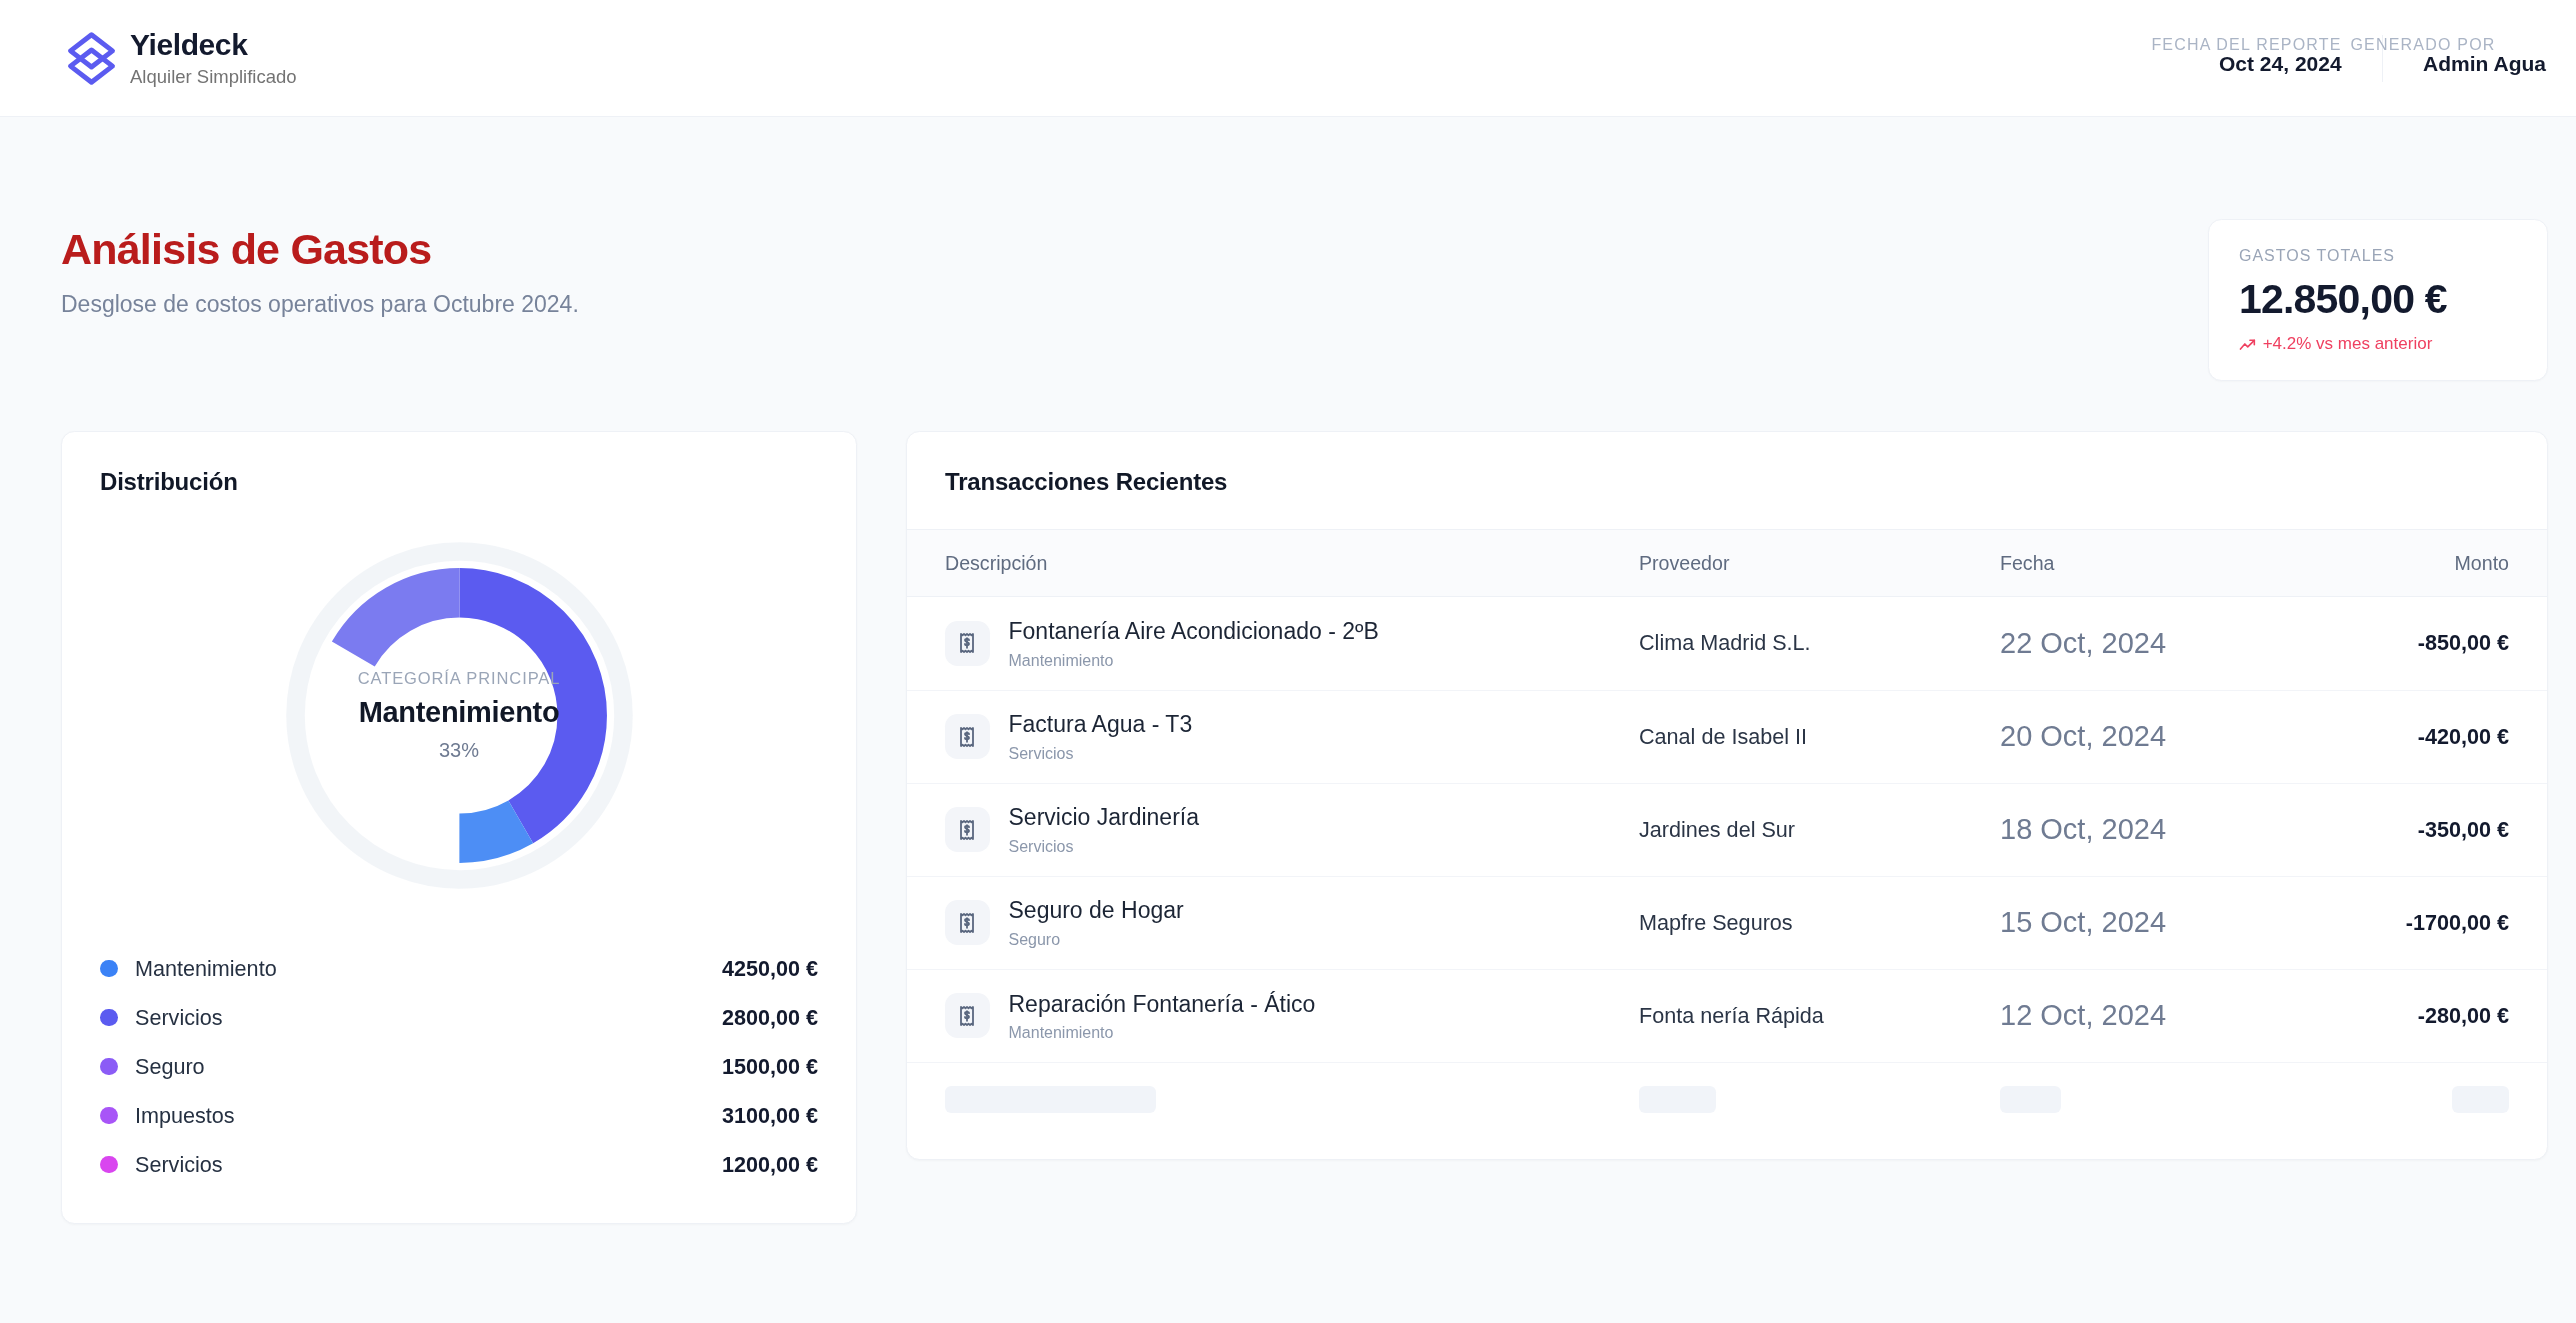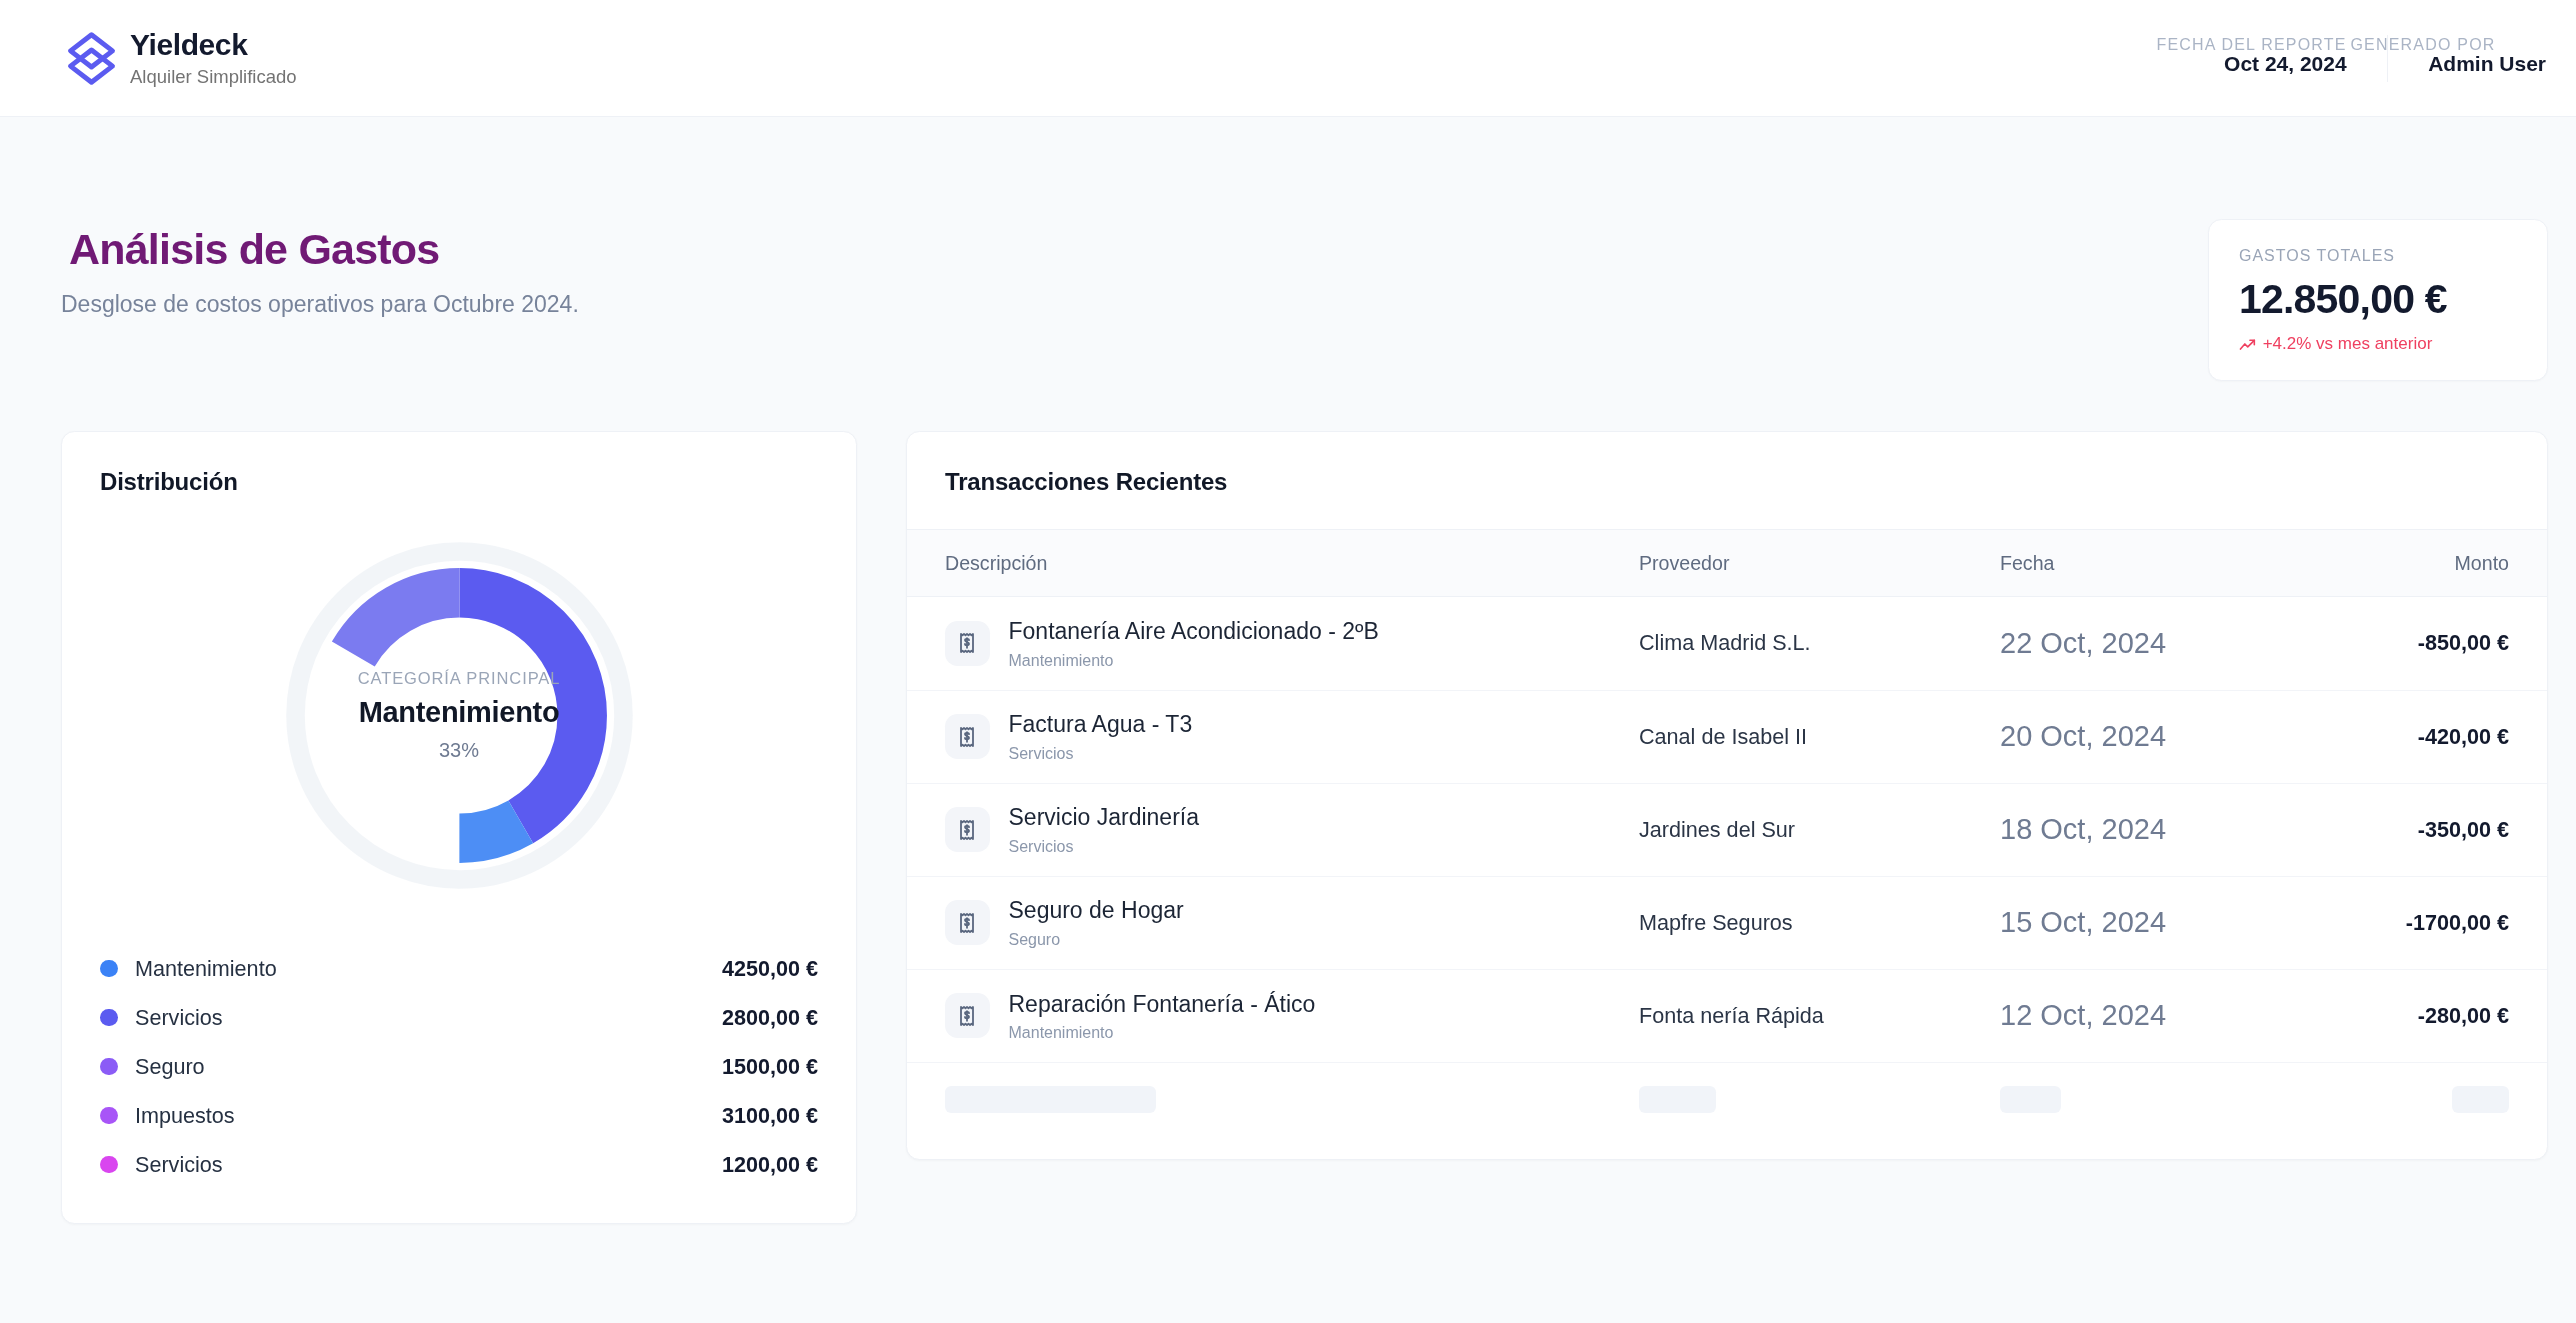--- a/index.html
+++ b/index.html
@@ -54,22 +54,22 @@
   }
 
   
   .page { padding: 0 61px; }
 
   .page-head {
     display: flex; justify-content: space-between; align-items: flex-start;
     padding-top: 110px;
   }
   .page-title {
-    font-size: 43px; font-weight: 700; color: #701a75;
-    letter-spacing: -0.8px; line-height: 1.05; margin-left: 8px;
+    font-size: 43px; font-weight: 700; color: #b91c1c;
+    letter-spacing: -0.8px; line-height: 1.05;
   }
   .page-subtitle {
     font-size: 23px; color: #7c8architect; color: #77839a;
     margin-top: 17.5px; line-height: 1.3;
   }
 
   
   .kpi-card {
     background: #ffffff;
     border: 1.5px solid #eef1f6;
@@ -203,21 +203,21 @@
   </div>
 
   <div class="header-meta">
     <div class="meta-block first">
       <span class="meta-label">FECHA DEL REPORTE</span>
       <span class="meta-value">Oct 24, 2024</span>
     </div>
     <span class="meta-divider"></span>
     <div class="meta-block second">
       <span class="meta-label">GENERADO POR</span>
-      <span class="meta-value">Admin User</span>
+      <span class="meta-value">Admin Agua</span>
     </div>
   </div>
 
 </header>
 
 <main class="page">
 
   <div class="page-head">
     <div>
       <h1 class="page-title">Análisis de Gastos</h1>

